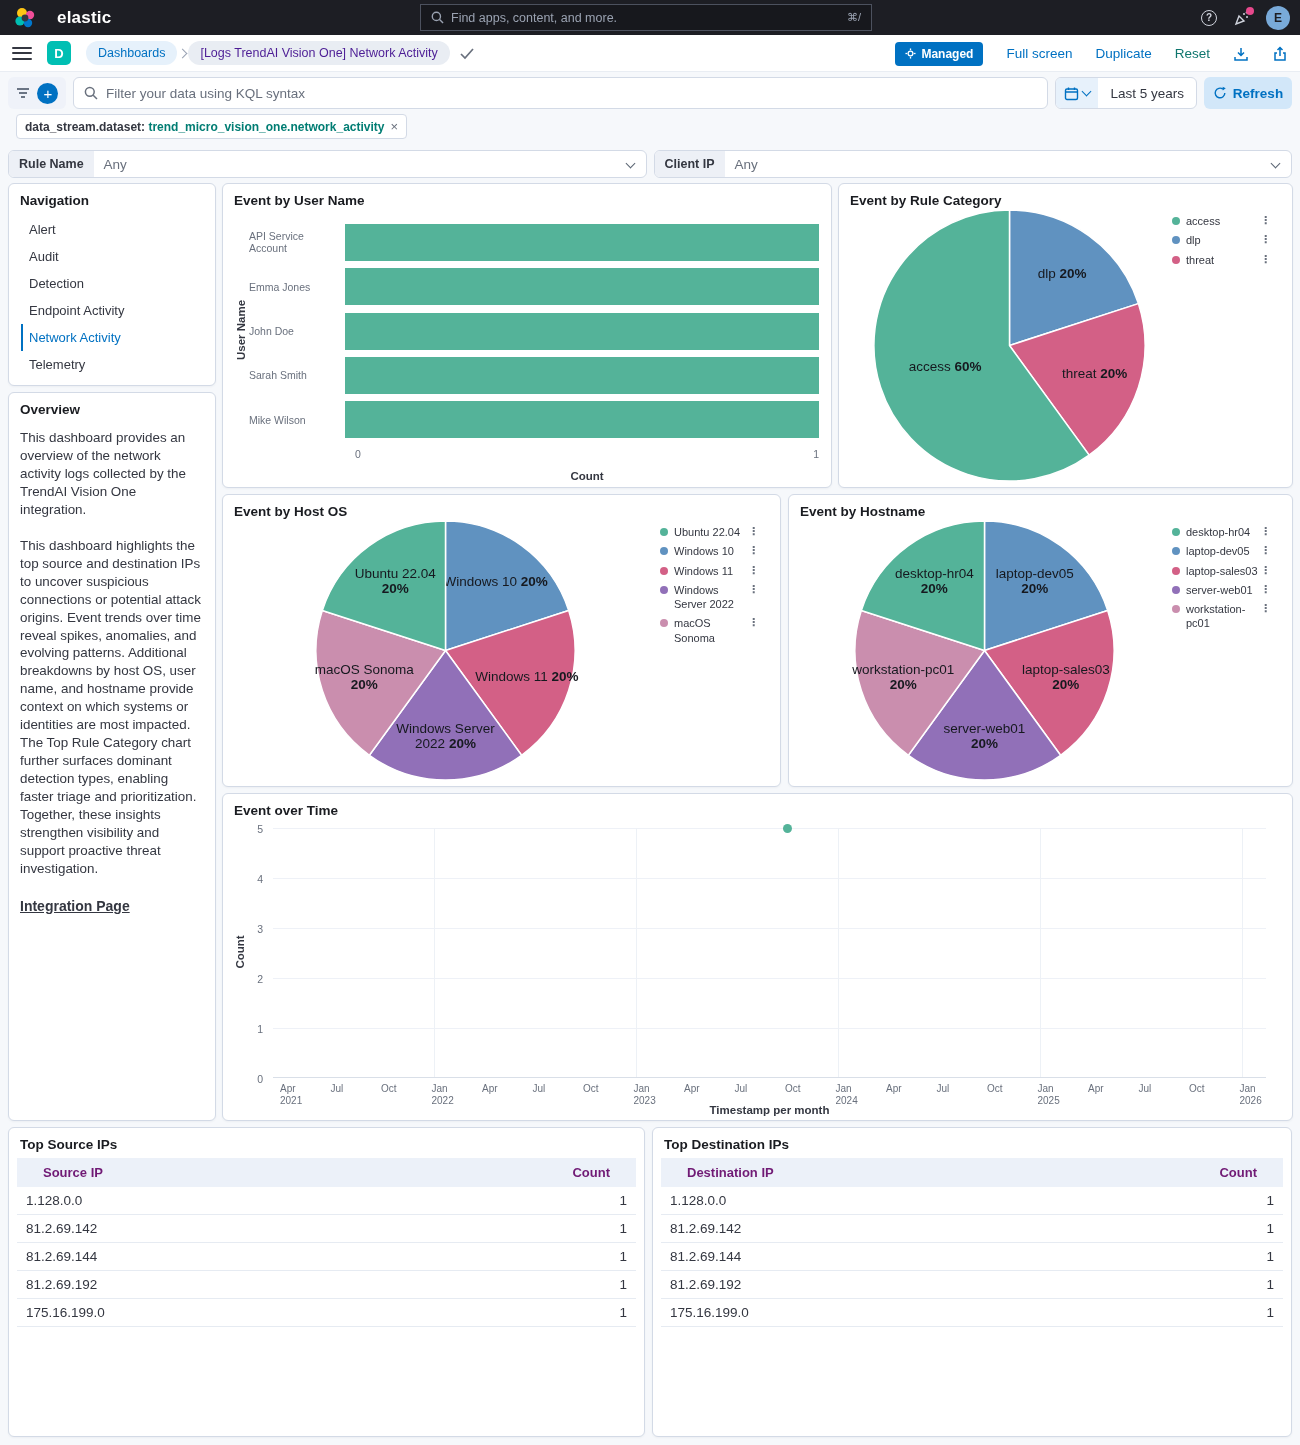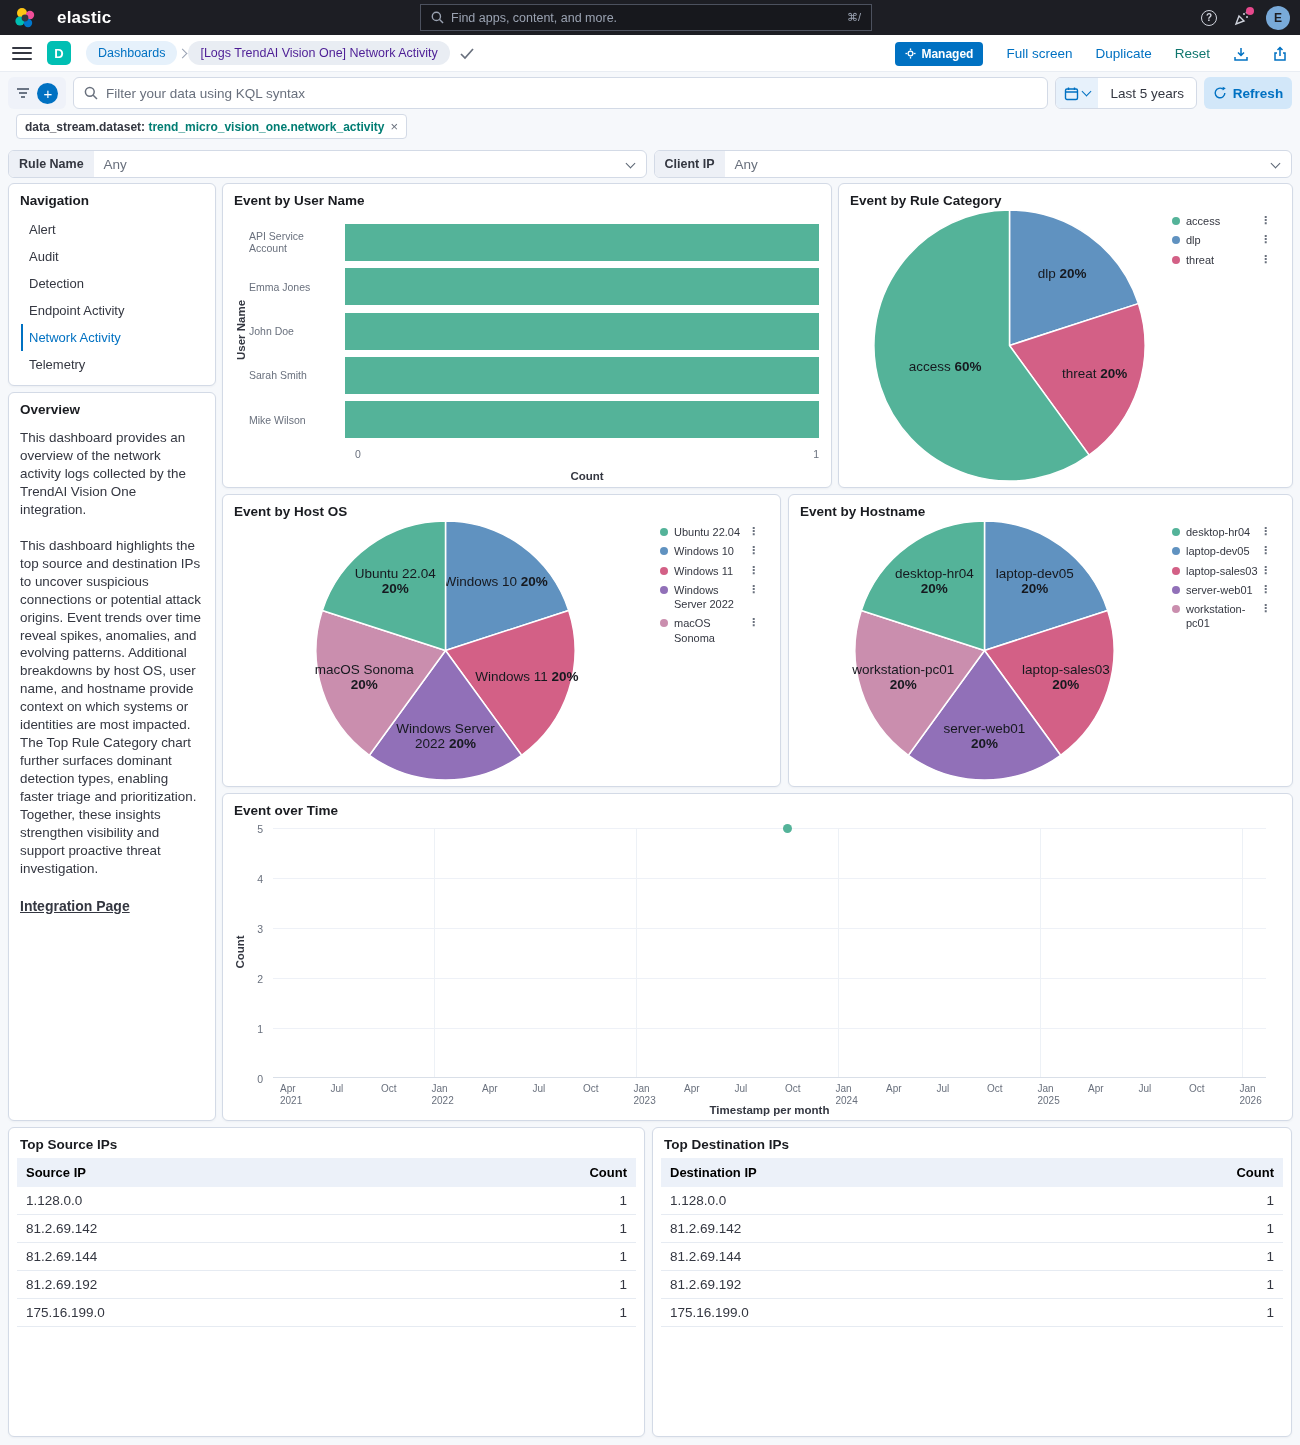--- a/index.html
+++ b/index.html
@@ -105,21 +105,21 @@
   .vgrid { position:absolute; top:0; bottom:0; width:1px; background:#EDF1F6; }
   .ts-point { position:absolute; width:9px; height:9px; border-radius:50%; cursor:pointer; }
   .ts-ytick { position:absolute; left:0; width:32px; text-align:right; font-size:10.5px; color:#69707D; }
   .ts-xtick { position:absolute; width:38px; font-size:10px; color:#69707D; line-height:1.15; }
   .ts-ylabel { position:absolute; left:-11px; top:124px; width:40px; text-align:center; transform:rotate(-90deg); font-size:11.5px; font-weight:700; color:#343741; }
   .ts-xlabel { position:absolute; left:42px; width:993px; top:282px; text-align:center; font-size:11.5px; font-weight:700; color:#343741; }
 
   
   .table-body { position:absolute; left:8px; right:8px; top:30px; }
   table.ip-table { width:100%; border-collapse:collapse; }
-  .ip-table th { background:#ECF1F9; font-size:13px; font-weight:700; color:#000000; padding:7px 9px; }
+  .ip-table th { background:#ECF1F9; font-size:13px; font-weight:700; color:#701a75; padding:7px 26px; }
   .ip-table th.c0 { text-align:left; }
   .ip-table th.c1 { text-align:right; }
   .ip-table td { font-size:13.5px; color:#343741; padding:6px 9px; border-bottom:1px solid #E6EBF2; }
   .ip-table td.c1 { text-align:right; }
 
   svg { display:block; }
 </style>
 </head>
 <body>
 

